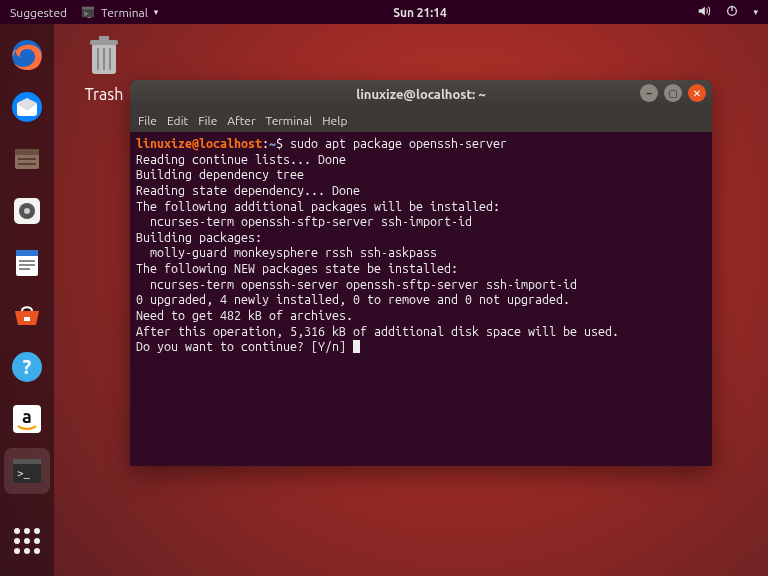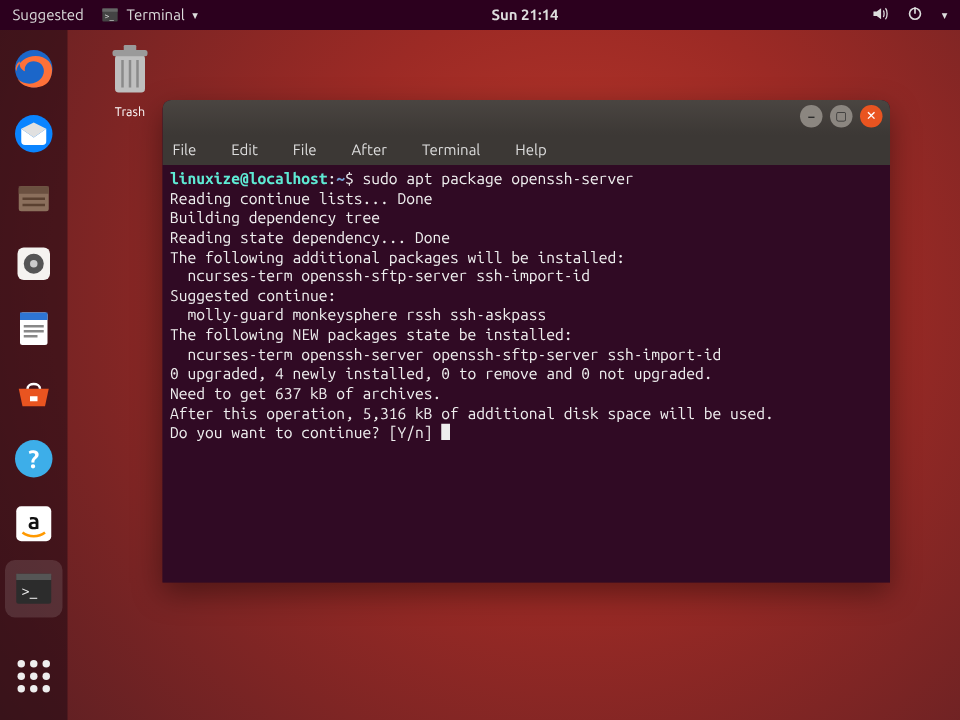--- a/index.html
+++ b/index.html
@@ -44,21 +44,21 @@
     margin-top: auto; margin-bottom: 12px;
     width: 46px; height: 46px; display:flex; align-items:center; justify-content:center;
     cursor:pointer;
   }
   .apps-grid { display:grid; grid-template-columns:repeat(3,6px); grid-template-rows:repeat(3,6px); gap:4px; }
   .apps-grid span { width:6px; height:6px; background:#eee; border-radius:50%; }
 
   
   .desktop-icon {
     position: absolute; left: 74px; top: 34px; width: 60px;
-    text-align: center; font-size: 10px; color: #fff;
+    text-align: center; font-size: 16px; color: #fff;
     cursor: pointer;
   }
   .desktop-icon .trash {
     width: 40px; height: 44px; margin: 0 auto 4px;
   }
 
   
   .win {
     position: absolute; left: 130px; top: 80px; width: 582px; height: 386px;
     background: #300a24;
@@ -73,30 +73,30 @@
     display: flex; align-items: center; justify-content: center;
     position: relative; color: #ddd; font-size: 13px; font-weight: bold;
   }
   .win-controls { position: absolute; right: 6px; top: 4px; display: flex; gap: 6px; }
   .wc { width: 18px; height: 18px; border-radius: 50%; display:flex; align-items:center; justify-content:center; font-size:10px; cursor:pointer; }
   .wc.min { background: #8b8680; color:#2b2b2b; }
   .wc.max { background: #8b8680; color:#2b2b2b; }
   .wc.close { background: #e95420; color:#fff; }
   .win-menubar {
     height: 24px; background: #3c3835; display:flex; align-items:center;
-    padding: 0 8px; gap: 28px; font-size: 12px; color: #ddd;
+    padding: 0 8px; gap: 10px; font-size: 12px; color: #ddd;
   }
   .win-menubar span { cursor: pointer; }
   .term-body {
     flex: 1; background: #300a24; padding: 4px 6px;
     font-family: "Ubuntu Mono","DejaVu Sans Mono",monospace;
     font-size: 12.5px; line-height: 1.25; color: #eee;
     white-space: pre; overflow: hidden;
   }
-  .ps-user { color: #5eead4; font-weight: bold; }
+  .ps-user { color: #f97316; font-weight: bold; }
   .ps-path { color: #729fcf; font-weight: bold; }
   .cursor { display:inline-block; width:7px; height:13px; background:#eee; vertical-align:-2px; }
 
   
   .ico-sound, .ico-power, .ico-net { width:14px; height:14px; display:inline-block; }
 </style>
 </head>
 <body>
 
 <div class="topbar">
@@ -218,41 +218,42 @@
     <rect x="15" y="2" width="10" height="5" rx="1" fill="#9a9a9a"></rect>
     <line x1="14" y1="14" x2="14" y2="36" stroke="#8a8a8a" stroke-width="2"></line>
     <line x1="20" y1="14" x2="20" y2="36" stroke="#8a8a8a" stroke-width="2"></line>
     <line x1="26" y1="14" x2="26" y2="36" stroke="#8a8a8a" stroke-width="2"></line>
   </svg>
   <div>Trash</div>
 </div>
 
 <div class="win">
   <div class="win-titlebar">
+    <span>linuxize@localhost: ~</span>
     <div class="win-controls">
       <div class="wc min">–</div>
       <div class="wc max">▢</div>
       <div class="wc close">✕</div>
     </div>
   </div>
   <div class="win-menubar">
     <span>File</span>
     <span>Edit</span>
     <span>File</span>
     <span>After</span>
     <span>Terminal</span>
     <span>Help</span>
   </div>
   <div class="term-body"><span class="ps-user">linuxize@localhost</span><span>:</span><span class="ps-path">~</span><span>$ </span><span>sudo apt package openssh-server</span>
 <span>Reading continue lists... Done</span>
 <span>Building dependency tree</span>
 <span>Reading state dependency... Done</span>
 <span>The following additional packages will be installed:</span>
 <span>  ncurses-term openssh-sftp-server ssh-import-id</span>
-<span>Suggested continue:</span>
+<span>Building packages:</span>
 <span>  molly-guard monkeysphere rssh ssh-askpass</span>
 <span>The following NEW packages state be installed:</span>
 <span>  ncurses-term openssh-server openssh-sftp-server ssh-import-id</span>
 <span>0 upgraded, 4 newly installed, 0 to remove and 0 not upgraded.</span>
-<span>Need to get 637 kB of archives.</span>
+<span>Need to get 482 kB of archives.</span>
 <span>After this operation, 5,316 kB of additional disk space will be used.</span>
 <span>Do you want to continue? [Y/n] </span><span class="cursor"></span></div>
 </div>
 
 </body></html>

